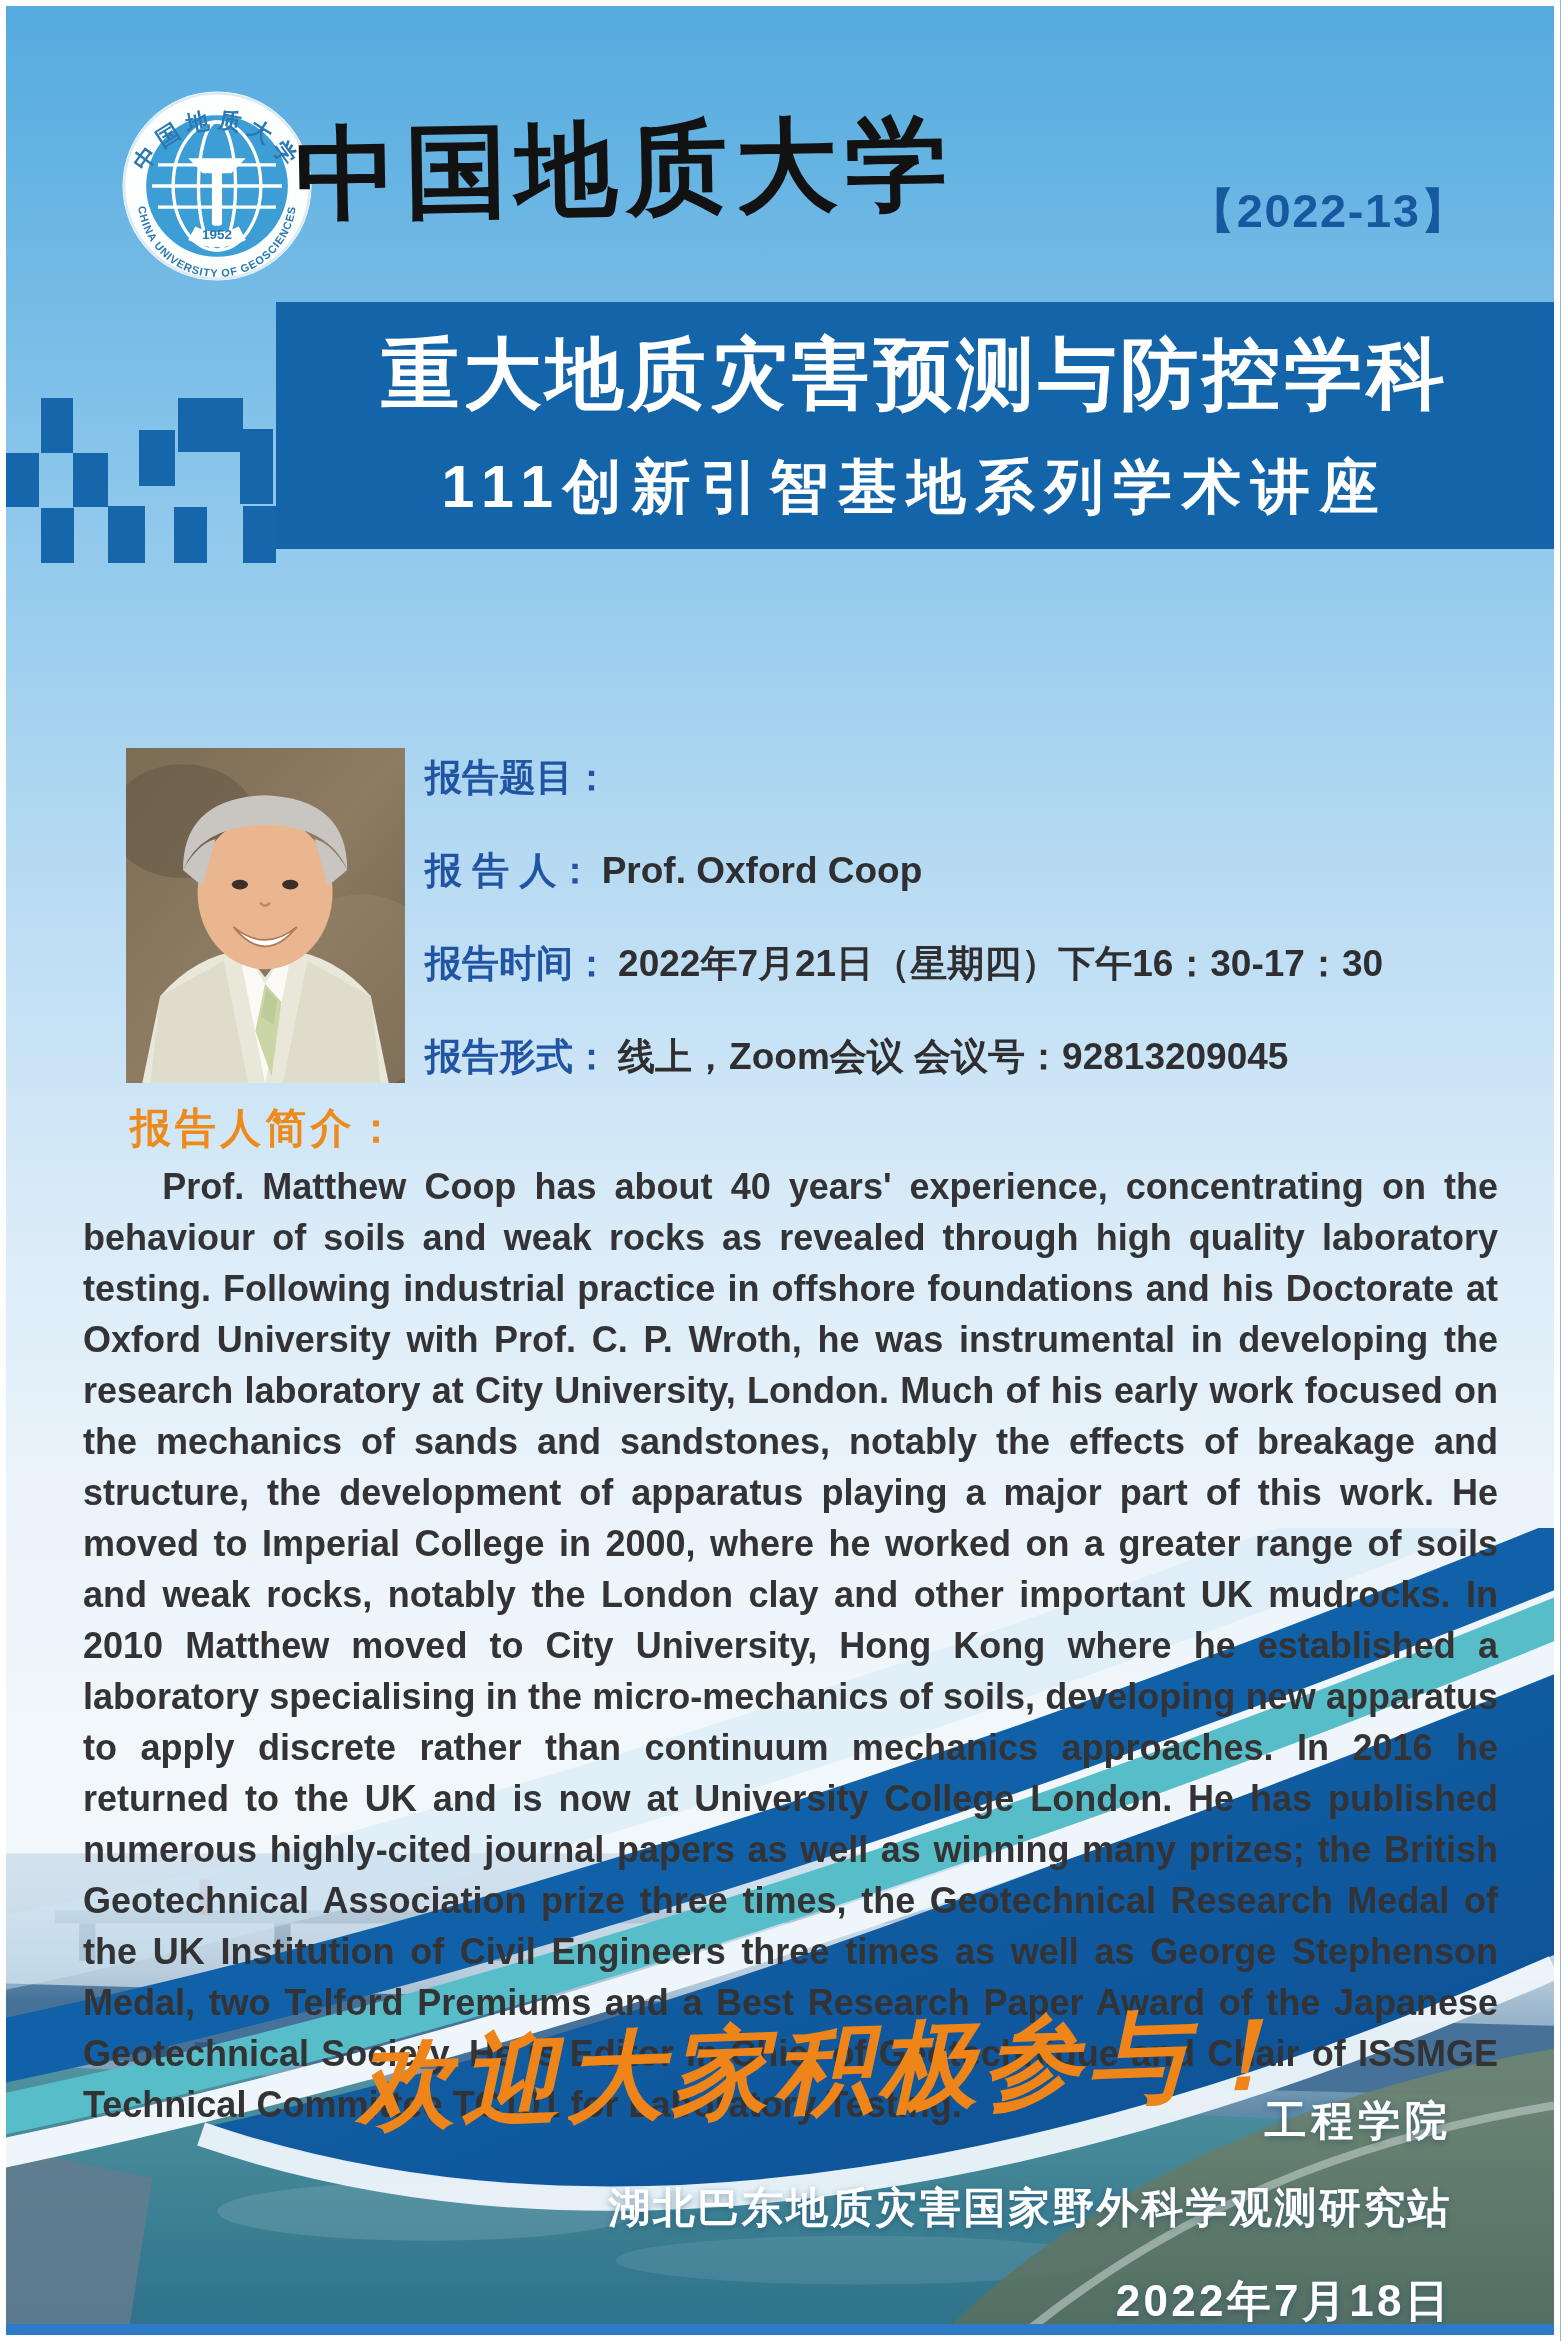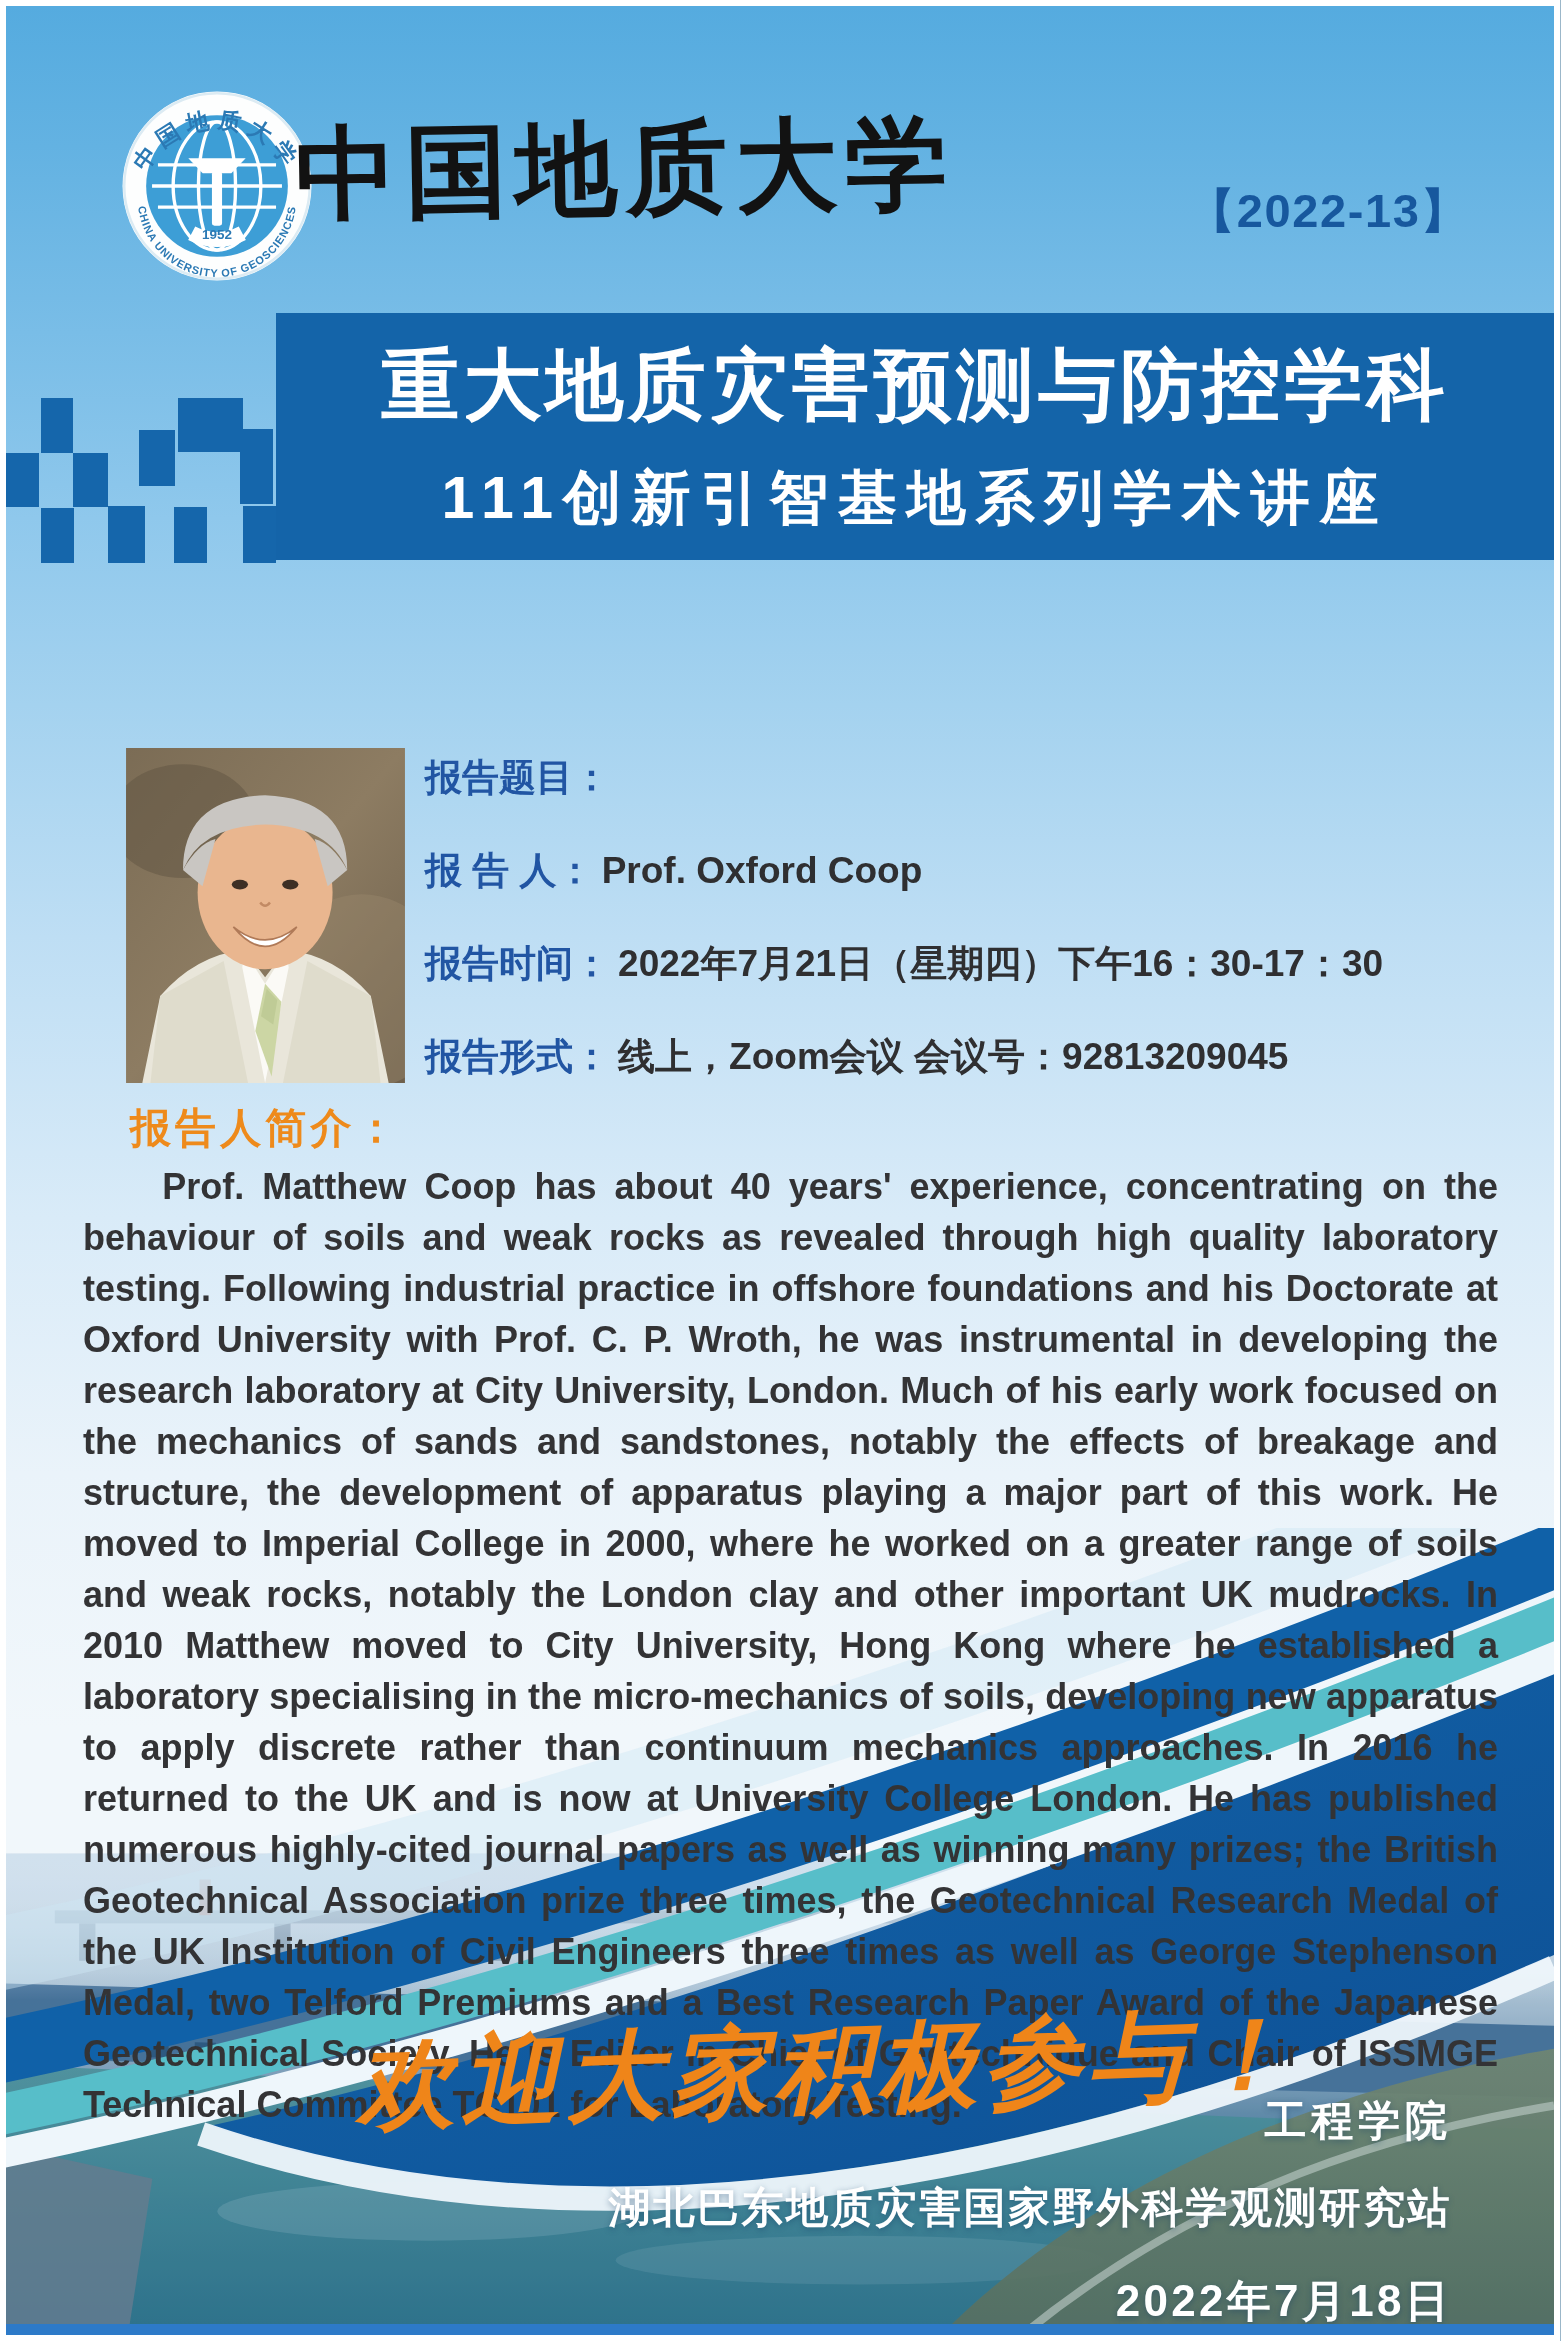--- a/index.html
+++ b/index.html
@@ -21,21 +21,21 @@
     font-size:102px;font-weight:900;color:#121212;
     letter-spacing:8.1px;transform:rotate(-1deg);
     font-family:"Liberation Serif","DejaVu Serif",serif;
   }
   .issue-badge{
     position:absolute;right:85px;top:174px;
     font-size:47px;font-weight:bold;color:#17589e;letter-spacing:1.6px;
   }
   
   .banner{
-    position:absolute;left:270px;right:0;top:307px;height:247px;
+    position:absolute;left:270px;right:0;top:296px;height:247px;
     background:#1464a9;color:#ffffff;text-align:center;
   }
   .banner-title{margin-top:21px;font-size:78px;font-weight:bold;letter-spacing:4.1px;}
   .banner-subtitle{margin-top:19.5px;font-size:59px;font-weight:bold;letter-spacing:9.8px;}
   .sq{position:absolute;background:#1566ab;}
   
   .intro{
     position:absolute;left:77px;top:559px;width:1408px;
     font-size:37px;line-height:63px;font-weight:bold;color:#2c2c2e;
     text-align:justify;text-indent:2.2em;

